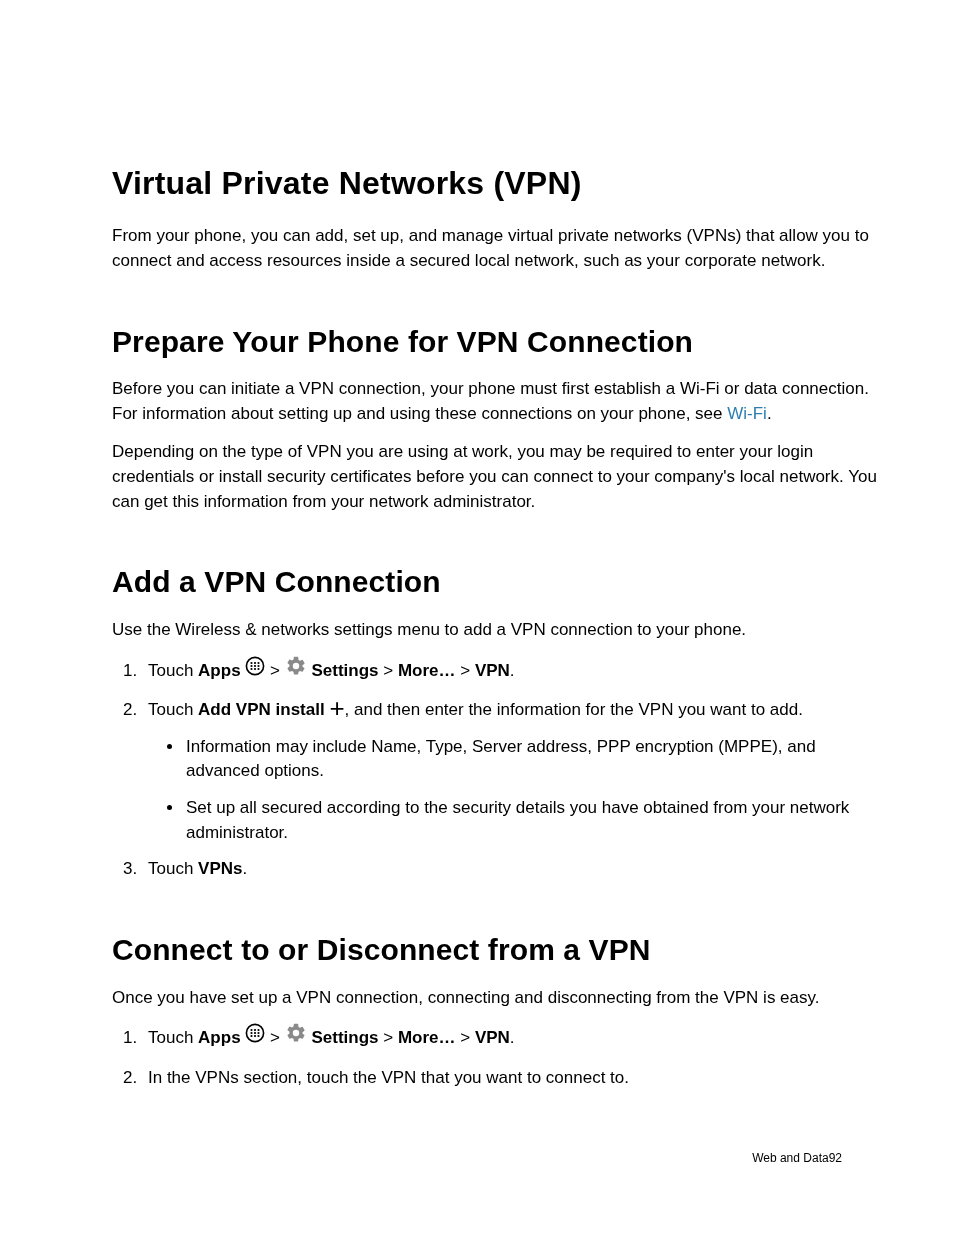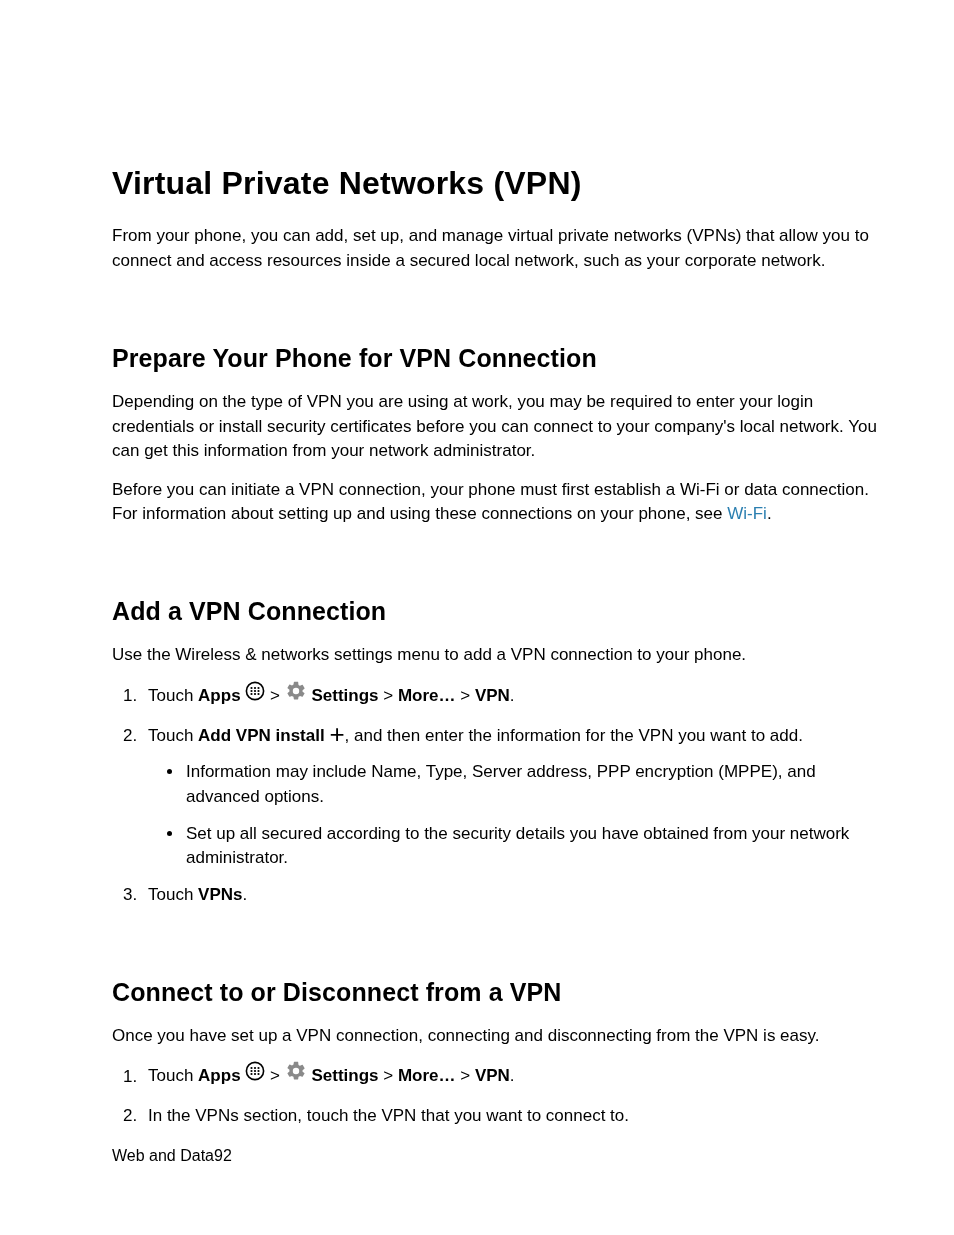--- a/index.html
+++ b/index.html
@@ -18,23 +18,23 @@
   h1 {
     font-family: Arial, Helvetica, sans-serif;
     font-weight: 900;
     font-size: 32px;
     letter-spacing: 0.2px;
     margin-bottom: 18px;
   }
   h2 {
     font-family: Arial, Helvetica, sans-serif;
     font-weight: 900;
-    font-size: 25px;
+    font-size: 30px;
     letter-spacing: 0.1px;
-    margin-top: 66px;
+    margin-top: 46px;
     margin-bottom: 14px;
   }
   h3 {
     font-family: Arial, Helvetica, sans-serif;
     font-weight: 400;
     font-size: 18px;
     margin-top: 22px;
     margin-bottom: 14px;
   }
   p {
@@ -66,47 +66,47 @@
     display: inline-block;
     vertical-align: middle;
     position: relative;
     top: -2px;
   }
   .footer {
     position: absolute;
     left: 112px;
     right: 112px;
     bottom: 68px;
-    font-size: 16px;
+    font-size: 12px;
     display: flex;
-    justify-content: flex-start;
+    justify-content: flex-end;
     color: #000;
   }
   .plus {
     font-weight: 400;
     font-size: 26px;
     line-height: 0;
     position: relative;
     top: 2px;
     display: inline-block;
   }
 </style>
 </head>
 <body>
 
 <div class="page">
 
   <h1>Virtual Private Networks (VPN)</h1>
   <p>From your phone, you can add, set up, and manage virtual private networks (VPNs) that allow you to connect and access resources inside a secured local network, such as your corporate network.</p>
 
   <h2>Prepare Your Phone for VPN Connection</h2>
-  <p>Depending on the type of VPN you are using at work, you may be required to enter your login credentials or install security certificates before you can connect to your company's local network. You can get this information from your network administrator.</p>
   <p>
     <span>Before you can initiate a VPN connection, your phone must first establish a Wi-Fi or data connection. For information about setting up and using these connections on your phone, see </span><span class="link">Wi-Fi</span><span>.</span>
   </p>
+  <p>Depending on the type of VPN you are using at work, you may be required to enter your login credentials or install security certificates before you can connect to your company's local network. You can get this information from your network administrator.</p>
 
   <h2>Add a VPN Connection</h2>
   <p>Use the Wireless &amp; networks settings menu to add a VPN connection to your phone.</p>
 
   <ol>
     <li>
       <span>Touch </span><b>Apps</b>
       <span class="icon">
         <svg width="20" height="20" viewBox="0 0 20 20">
           <circle cx="10" cy="10" r="8.6" fill="none" stroke="#000" stroke-width="1.6"></circle>

